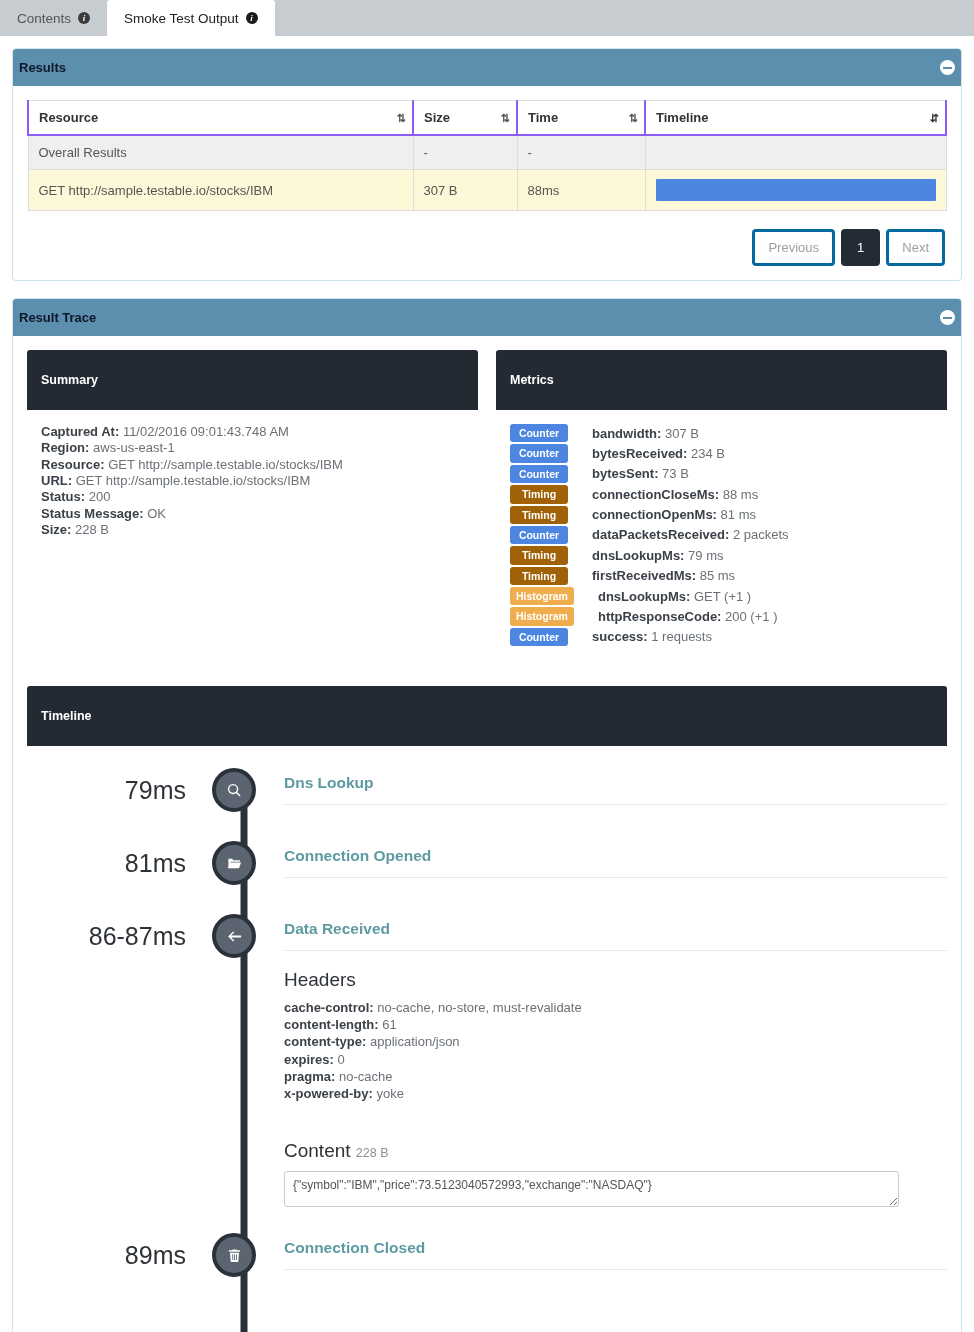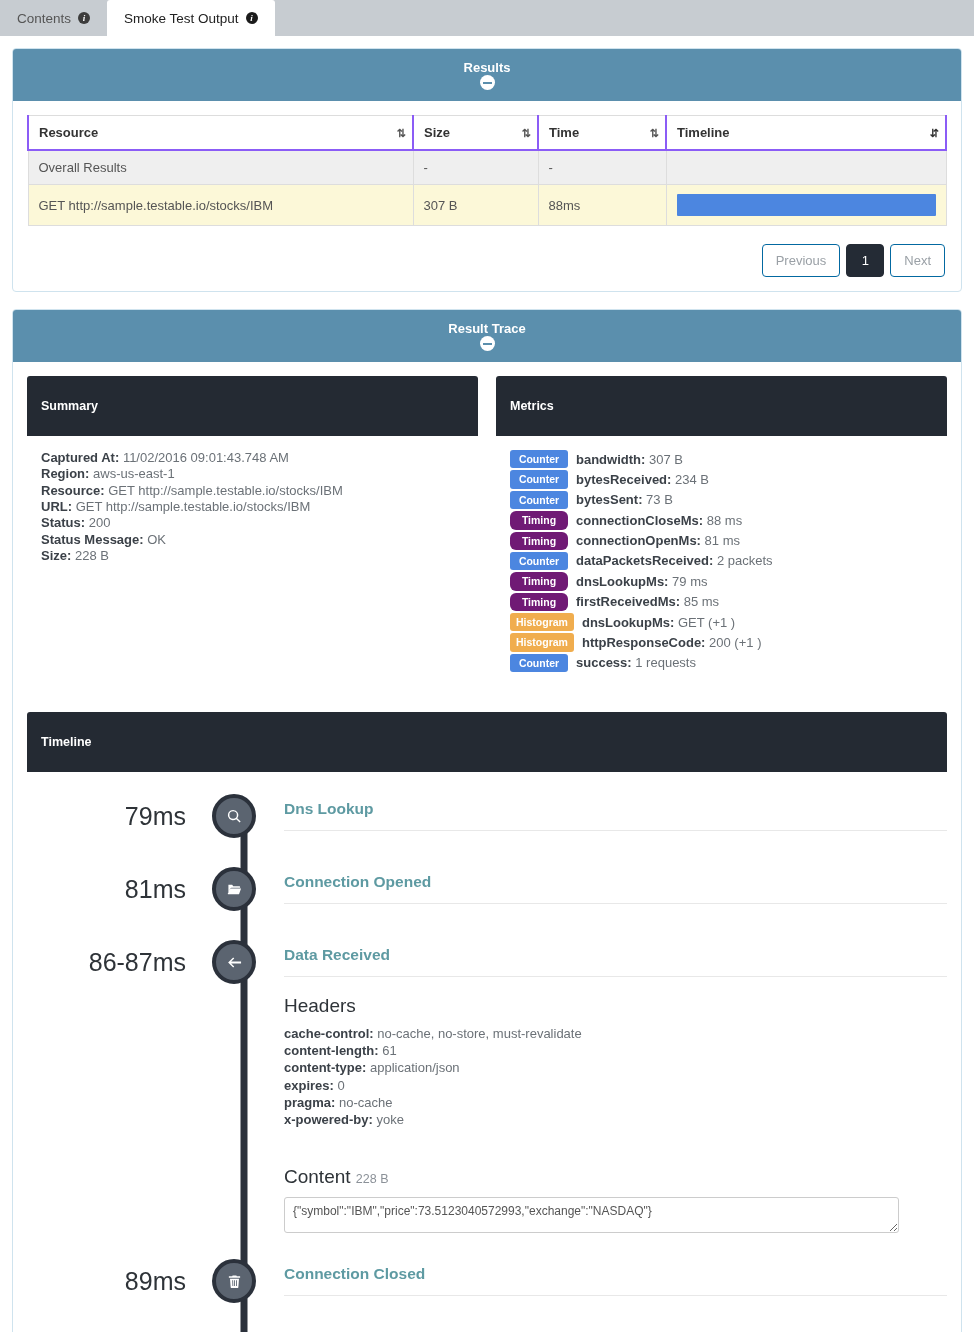--- a/index.html
+++ b/index.html
@@ -57,28 +57,27 @@
   
   .panel {
     border: 1px solid #cfe3ee;
     border-radius: 4px;
     background: #fff;
     margin-bottom: 17px;
     overflow: hidden;
   }
   .panel-head {
     background: #5b8fad;
-    color: #ffffff;
+    color: #0f172a;
     font-weight: bold;
     font-size: 13px;
     padding: 11px 6px;
     display:flex;
     align-items:center;
     justify-content: space-between;
-    flex-direction: column;
   }
   .collapse-icon {
     width: 15px; height: 15px;
     border-radius: 50%;
     background:#ffffff;
     position: relative;
     cursor: pointer;
     flex: 0 0 auto;
   }
   .collapse-icon::after {
@@ -135,21 +134,21 @@
     display:flex;
     justify-content: flex-end;
     gap: 6px;
     margin-top: 18px;
     padding-right: 2px;
   }
   .pg {
     min-width: 42px;
     padding: 8px 13px;
     font-size: 13px;
-    border: 1px solid #0369a1;
+    border: 3px solid #0369a1;
     border-radius: 4px;
     background:#fff;
     color:#9aa0a6;
     text-align:center;
     cursor:pointer;
   }
   .pg.current {
     background:#242b35;
     border-color:#242b35;
     color:#fff;
@@ -167,38 +166,38 @@
     font-size: 12.5px;
     padding: 23px 14px;
     border-radius: 3px 3px 0 0;
   }
   .dark-body { padding: 14px 14px 18px 14px; font-size: 13px; line-height: 1.18; }
   .kv { margin: 0 0 1px 0; color:#6b7177; }
   .kv b { color:#3b4148; }
 
   
   .metric-line {
-    display:flex; align-items:center; gap:8px;
+    display:flex; align-items:center; gap:24px;
     margin-bottom: 2px;
     font-size: 13px;
     color:#6b7177;
   }
   .badge {
     display:inline-block;
     min-width: 58px;
     text-align:center;
     border-radius: 3px;
     font-size: 10.5px;
     font-weight: bold;
     color:#fff;
     padding: 3px 6px;
     flex: 0 0 auto;
   }
   .badge.counter { background:#4c86e0; }
-  .badge.timing  { background:#701a75;border-radius:6px; }
+  .badge.timing  { background:#a16207; }
   .badge.histogram { background:#f0ad4e; }
   .metric-line b { color:#3b4148; }
 
   
   .timeline-wrap { margin-top: 20px; }
   .timeline-body { position: relative; padding: 22px 0 40px 0; }
   .tl-spine {
     position:absolute;
     left: 217px;
     top: 40px;
@@ -295,21 +294,21 @@
         <span class="collapse-icon"></span>
       </div>
       <div class="panel-body">
         <table class="results">
           <thead>
             <tr>
               <th style="width:385px">
                 <span>Resource</span>
                 <span class="sort-ic">⇅</span>
               </th>
-              <th style="width:125px">
+              <th style="width:104px">
                 <span>Size</span>
                 <span class="sort-ic">⇅</span>
               </th>
               <th style="width:128px">
                 <span>Time</span>
                 <span class="sort-ic">⇅</span>
               </th>
               <th>
                 <span>Timeline</span>
                 <span class="sort-ic active">⇵</span>

